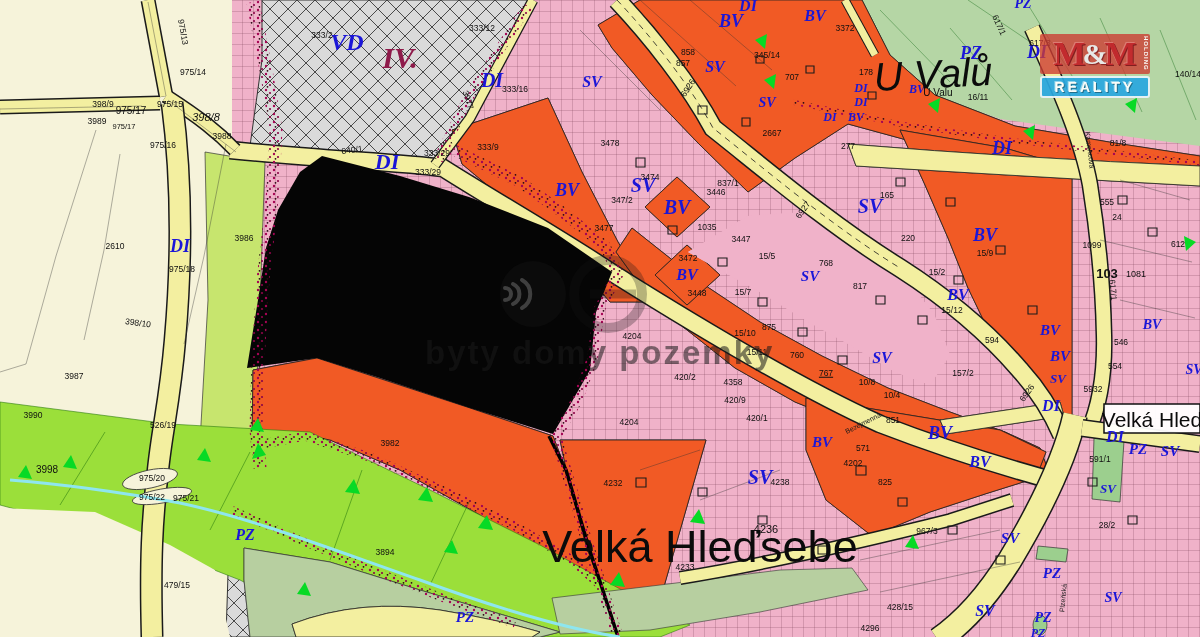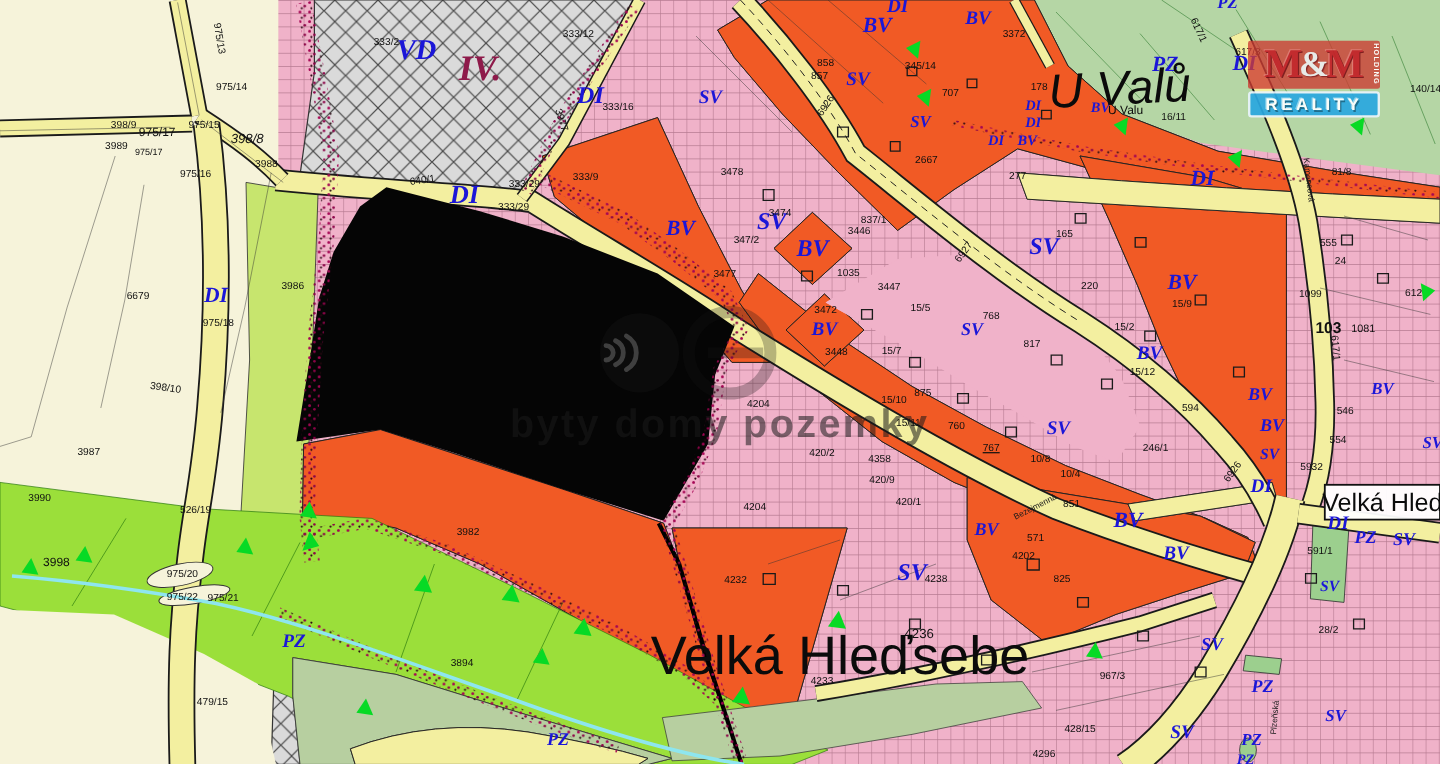--- a/index.html
+++ b/index.html
@@ -328,21 +328,21 @@
       <div class="lbl num" style="left: 193px; top: 72px; font-size: 8.5px; transform: translate(-50%, -50%);">975/14</div>
       <div class="lbl num" style="left: 163px; top: 145px; font-size: 8.5px; transform: translate(-50%, -50%);">975/16</div>
       <div class="lbl num" style="left: 222px; top: 136px; font-size: 8.5px; transform: translate(-50%, -50%);">3988</div>
       <div class="lbl num" style="left: 352px; top: 150px; font-size: 8.5px; transform: translate(-50%, -50%) rotate(-8deg);">640/1</div>
       <div class="lbl num" style="left: 322px; top: 35px; font-size: 8.5px; transform: translate(-50%, -50%);">333/2</div>
       <div class="lbl num" style="left: 482px; top: 28px; font-size: 8.5px; transform: translate(-50%, -50%);">333/12</div>
       <div class="lbl num" style="left: 515px; top: 89px; font-size: 8.5px; transform: translate(-50%, -50%);">333/16</div>
       <div class="lbl num" style="left: 468px; top: 100px; font-size: 8.5px; transform: translate(-50%, -50%) rotate(72deg);">3977</div>
       <div class="lbl num" style="left: 437px; top: 153px; font-size: 8.5px; transform: translate(-50%, -50%);">333/29</div>
       <div class="lbl num" style="left: 428px; top: 172px; font-size: 8.5px; transform: translate(-50%, -50%);">333/29</div>
-      <div class="lbl num" style="left: 115px; top: 246px; font-size: 8.5px; transform: translate(-50%, -50%);">6679</div>
+      <div class="lbl num" style="left: 115px; top: 246px; font-size: 8.5px; transform: translate(-50%, -50%);">2610</div>
       <div class="lbl num" style="left: 182px; top: 269px; font-size: 8.5px; transform: translate(-50%, -50%);">975/18</div>
       <div class="lbl num" style="left: 244px; top: 238px; font-size: 8.5px; transform: translate(-50%, -50%);">3986</div>
       <div class="lbl num" style="left: 138px; top: 323px; font-size: 8.5px; transform: translate(-50%, -50%) rotate(8deg);">398/10</div>
       <div class="lbl num" style="left: 74px; top: 376px; font-size: 8.5px; transform: translate(-50%, -50%);">3987</div>
       <div class="lbl num" style="left: 33px; top: 415px; font-size: 8.5px; transform: translate(-50%, -50%);">3990</div>
       <div class="lbl num" style="left: 163px; top: 425px; font-size: 8.5px; transform: translate(-50%, -50%);">526/19</div>
       <div class="lbl num" style="left: 47px; top: 470px; font-size: 10px; transform: translate(-50%, -50%);">3998</div>
       <div class="lbl num" style="left: 152px; top: 478px; font-size: 8.5px; transform: translate(-50%, -50%);">975/20</div>
       <div class="lbl num" style="left: 152px; top: 497px; font-size: 8.5px; transform: translate(-50%, -50%);">975/22</div>
       <div class="lbl num" style="left: 186px; top: 498px; font-size: 8.5px; transform: translate(-50%, -50%);">975/21</div>
@@ -389,21 +389,21 @@
       <div class="lbl num" style="left: 893px; top: 420px; font-size: 8.5px; transform: translate(-50%, -50%);">851</div>
       <div class="lbl num" style="left: 867px; top: 382px; font-size: 8.5px; transform: translate(-50%, -50%);">10/8</div>
       <div class="lbl num" style="left: 892px; top: 395px; font-size: 8.5px; transform: translate(-50%, -50%);">10/4</div>
       <div class="lbl num" style="left: 632px; top: 336px; font-size: 8.5px; transform: translate(-50%, -50%);">4204</div>
       <div class="lbl num" style="left: 629px; top: 422px; font-size: 8.5px; transform: translate(-50%, -50%);">4204</div>
       <div class="lbl num" style="left: 685px; top: 377px; font-size: 8.5px; transform: translate(-50%, -50%);">420/2</div>
       <div class="lbl num" style="left: 733px; top: 382px; font-size: 8.5px; transform: translate(-50%, -50%);">4358</div>
       <div class="lbl num" style="left: 735px; top: 400px; font-size: 8.5px; transform: translate(-50%, -50%);">420/9</div>
       <div class="lbl num" style="left: 757px; top: 418px; font-size: 8.5px; transform: translate(-50%, -50%);">420/1</div>
       <div class="lbl num" style="left: 992px; top: 340px; font-size: 8.5px; transform: translate(-50%, -50%);">594</div>
-      <div class="lbl num" style="left: 963px; top: 373px; font-size: 8.5px; transform: translate(-50%, -50%);">246/1</div>
+      <div class="lbl num" style="left: 963px; top: 373px; font-size: 8.5px; transform: translate(-50%, -50%);">157/2</div>
       <div class="lbl num" style="left: 1107px; top: 202px; font-size: 8.5px; transform: translate(-50%, -50%);">555</div>
       <div class="lbl num" style="left: 1117px; top: 217px; font-size: 8.5px; transform: translate(-50%, -50%);">24</div>
       <div class="lbl num" style="left: 1092px; top: 245px; font-size: 8.5px; transform: translate(-50%, -50%);">1099</div>
       <div class="lbl num" style="left: 1178px; top: 244px; font-size: 8.5px; transform: translate(-50%, -50%);">612</div>
       <div class="lbl num" style="left: 1118px; top: 143px; font-size: 8.5px; transform: translate(-50%, -50%);">81/8</div>
       <div class="lbl num" style="left: 1107px; top: 273px; font-size: 13px; font-weight: 700; transform: translate(-50%, -50%);">103</div>
       <div class="lbl num" style="left: 1136px; top: 274px; font-size: 9px; transform: translate(-50%, -50%);">1081</div>
       <div class="lbl num" style="left: 1113px; top: 290px; font-size: 8.5px; transform: translate(-50%, -50%) rotate(85deg);">617/1</div>
       <div class="lbl num" style="left: 1121px; top: 342px; font-size: 8.5px; transform: translate(-50%, -50%);">546</div>
       <div class="lbl num" style="left: 1115px; top: 366px; font-size: 8.5px; transform: translate(-50%, -50%);">554</div>
@@ -412,21 +412,21 @@
       <div class="lbl num" style="left: 1107px; top: 525px; font-size: 8.5px; transform: translate(-50%, -50%);">28/2</div>
       <div class="lbl num" style="left: 613px; top: 483px; font-size: 8.5px; transform: translate(-50%, -50%);">4232</div>
       <div class="lbl num" style="left: 780px; top: 482px; font-size: 8.5px; transform: translate(-50%, -50%);">4238</div>
       <div class="lbl num" style="left: 766px; top: 529px; font-size: 11px; transform: translate(-50%, -50%);">4236</div>
       <div class="lbl num" style="left: 685px; top: 567px; font-size: 8.5px; transform: translate(-50%, -50%);">4233</div>
       <div class="lbl num" style="left: 853px; top: 463px; font-size: 8.5px; transform: translate(-50%, -50%);">4202</div>
       <div class="lbl num" style="left: 863px; top: 448px; font-size: 8.5px; transform: translate(-50%, -50%);">571</div>
       <div class="lbl num" style="left: 885px; top: 482px; font-size: 8.5px; transform: translate(-50%, -50%);">825</div>
       <div class="lbl num" style="left: 900px; top: 607px; font-size: 8.5px; transform: translate(-50%, -50%);">428/15</div>
       <div class="lbl num" style="left: 870px; top: 628px; font-size: 8.5px; transform: translate(-50%, -50%);">4296</div>
-      <div class="lbl num" style="left: 927px; top: 563px; font-size: 8.5px; transform: translate(-50%, -50%);">967/3</div>
+      <div class="lbl num" style="left: 927px; top: 531px; font-size: 8.5px; transform: translate(-50%, -50%);">967/3</div>
       <div class="lbl num" style="left: 803px; top: 210px; font-size: 8.5px; transform: translate(-50%, -50%) rotate(-54deg);">6927</div>
       <div class="lbl num" style="left: 1027px; top: 393px; font-size: 8.5px; transform: translate(-50%, -50%) rotate(-54deg);">6926</div>
       <div class="lbl num" style="left: 688px; top: 88px; font-size: 8.5px; transform: translate(-50%, -50%) rotate(-56deg);">6926</div>
       <div class="lbl street" style="left: 863px; top: 423px; font-size: 7px; transform: translate(-50%, -50%) rotate(-27deg);">Bezejmenná</div>
       <div class="lbl street" style="left: 1090px; top: 150px; font-size: 7px; transform: translate(-50%, -50%) rotate(83deg);">Kamencová</div>
       <div class="lbl street" style="left: 1063px; top: 598px; font-size: 7px; transform: translate(-50%, -50%) rotate(-85deg);">Plzeňská</div>
       <div class="lbl place" style="left: 933px; top: 74px; font-size: 40px; font-style: italic; transform: translate(-50%, -50%) rotate(-3deg);">U Valů</div>
       <div class="lbl place" style="left: 938px; top: 93px; font-size: 10px; transform: translate(-50%, -50%);">U Valu</div>
       <div class="lbl place" style="left: 700px; top: 546px; font-size: 45px; transform: translate(-50%, -50%);">Velká Hleďsebe</div>
       <div class="lbl place" style="left: 1152px; top: 419px; font-size: 21px; transform: translate(-50%, -50%);">Velká Hled</div>

